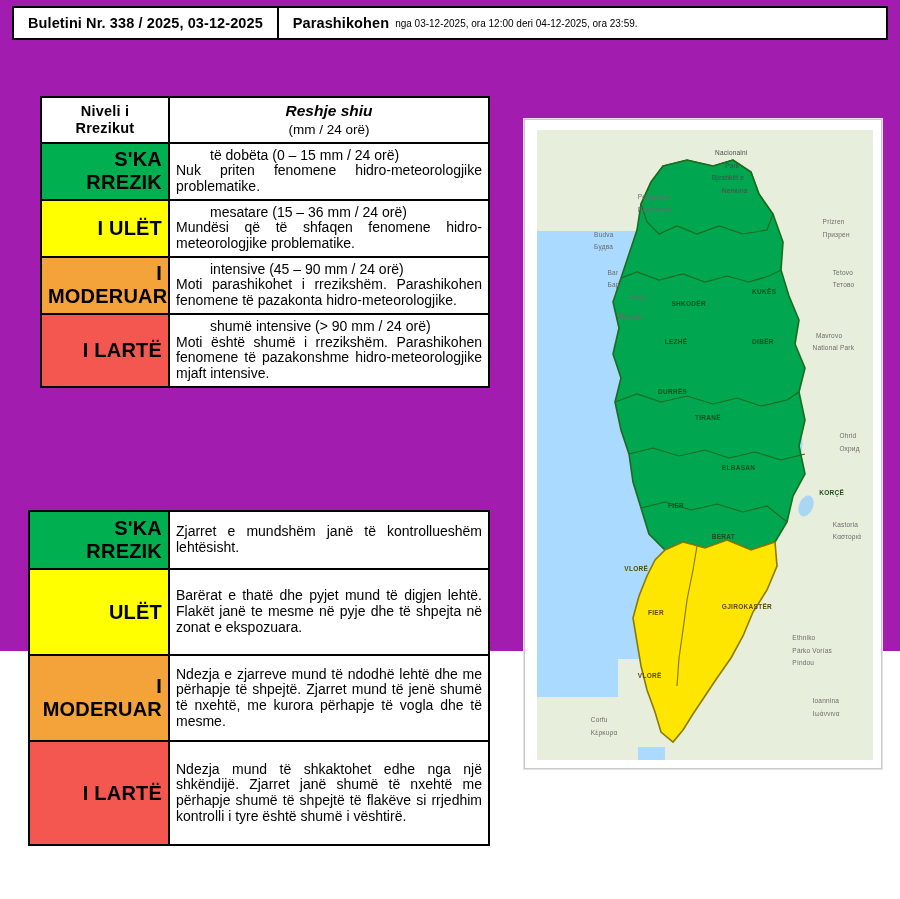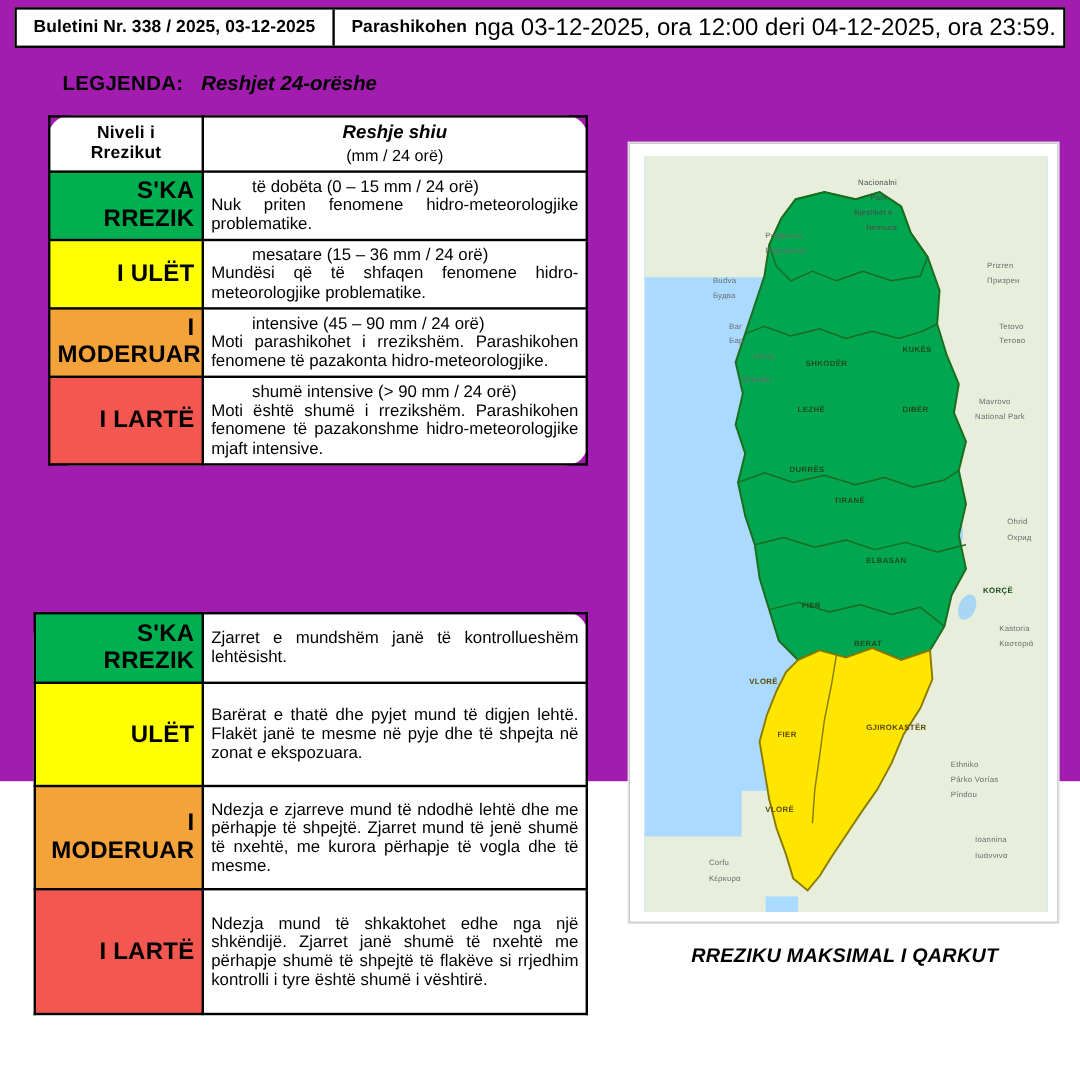--- a/index.html
+++ b/index.html
@@ -37,21 +37,21 @@
     display: flex; align-items: center;
     padding: 0 14px;
     white-space: nowrap;
   }
   .hd-strong {
     font-weight: bold;
     font-size: 14.5px;
     letter-spacing: 0.1px;
   }
   .hd-normal {
-    font-size: 20px;
+    font-size: 10px;
     margin-left: 6px;
   }
 
   
   .legend-title {
     position: absolute;
     font-size: 17px;
     white-space: nowrap;
   }
   .legend-title .lt-label {
@@ -65,21 +65,20 @@
   }
   #legend-title-rain { left: 52px; top: 60px; }
   #legend-title-fire { left: 52px; top: 476px; margin-top: 41px; }
 
   
   table.legend-table {
     position: absolute;
     border-collapse: collapse;
     table-layout: fixed;
     background: #fff;
-    border-radius: 19px;
   }
   table.legend-table td, table.legend-table th {
     border: 2px solid #000;
     vertical-align: middle;
     padding: 4px 6px;
   }
   .lvl-cell {
     width: 118px;
     text-align: right;
     font-weight: bold;
@@ -194,24 +193,20 @@
   <div class="header">
     <div class="header-left">
       <span class="hd-strong">Buletini Nr. 338 / 2025, 03-12-2025</span>
     </div>
     <div class="header-right">
       <span class="hd-strong">Parashikohen</span>
       <span class="hd-normal">nga 03-12-2025, ora 12:00 deri 04-12-2025, ora 23:59.</span>
     </div>
   </div>
 
-  <div class="legend-title" id="legend-title-rain">
-    <span class="lt-label">LEGJENDA:</span>
-    <span class="lt-value">Reshjet 24-orëshe</span>
-  </div>
 
   <table class="legend-table" id="table-rain">
     <tbody>
       <tr>
         <td class="lvl-cell hdr-lvl">
           Niveli i<br>Rrezikut
         </td>
         <td class="hdr-desc">
           <span>Reshje shiu</span>
           <span class="sub">(mm / 24 orë)</span>
@@ -356,16 +351,15 @@
       <div class="map-label" style="left:76%; top:82%;">Párko Vorías</div>
       <div class="map-label" style="left:76%; top:84%;">Píndou</div>
       <div class="map-label" style="left:82%; top:90%;">Ioannina</div>
       <div class="map-label" style="left:82%; top:92%;">Ιωάννινα</div>
       <div class="map-label" style="left:16%; top:93%;">Corfu</div>
       <div class="map-label" style="left:16%; top:95%;">Κέρκυρα</div>
     </div>
   </div>
 
   <div class="map-caption">
-    <div>RREZIKU  MAKSIMAL I QARKUT</div>
   </div>
 
 </div>
 
 </body></html>

